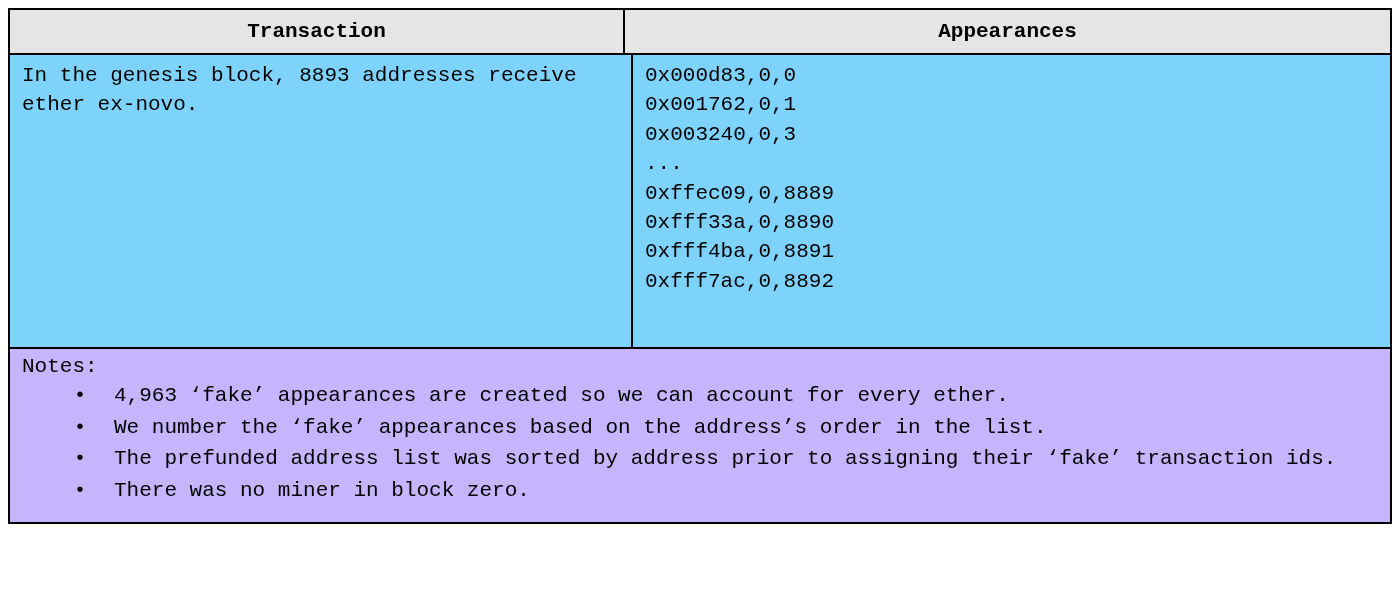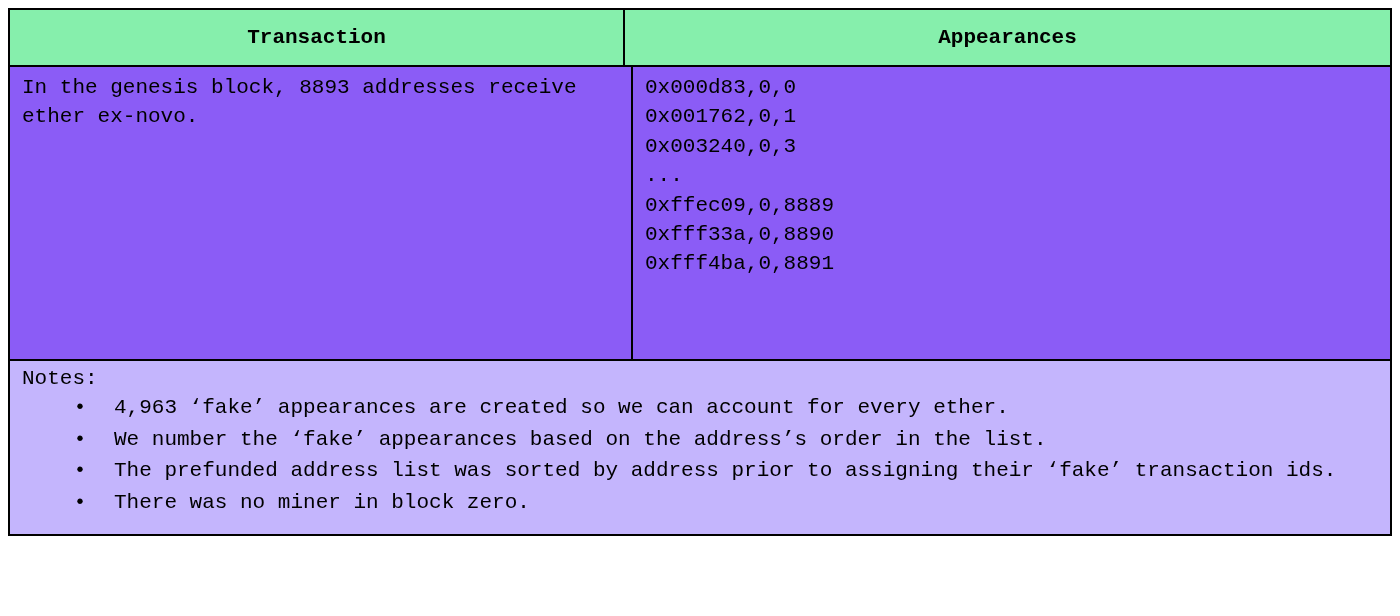--- a/index.html
+++ b/index.html
@@ -13,26 +13,26 @@
       border: 2px solid #000;
       width: 1380px;
     }
     .top-row {
       display: flex;
       border-bottom: 2px solid #000;
     }
     .header-cell {
       text-align: center;
       font-weight: bold;
-      padding: 16px 8px;
-      background: #86efac;
+      padding: 10px 8px;
+      background: #e5e5e5;
     }
     .data-row {
       display: flex;
-      background: #8b5cf6;
+      background: #7dd3fc;
       border-bottom: 2px solid #000;
     }
     .col-left {
       width: 597px;
       border-right: 2px solid #000;
     }
     .col-right {
       flex: 1;
     }
     .data-cell {
@@ -74,20 +74,21 @@
   <div class="data-row">
     <div class="col-left data-cell">In the genesis block, 8893 addresses receive ether ex-novo.</div>
     <div class="col-right data-cell">
       <div class="appearance-line">0x000d83,0,0</div>
       <div class="appearance-line">0x001762,0,1</div>
       <div class="appearance-line">0x003240,0,3</div>
       <div class="appearance-line">...</div>
       <div class="appearance-line">0xffec09,0,8889</div>
       <div class="appearance-line">0xfff33a,0,8890</div>
       <div class="appearance-line">0xfff4ba,0,8891</div>
+      <div class="appearance-line">0xfff7ac,0,8892</div>
     </div>
   </div>
   <div class="notes-row">
     <p class="notes-label">Notes:</p>
     <ul>
       <li>4,963 ‘fake’ appearances are created so we can account for every ether.</li>
       <li>We number the ‘fake’ appearances based on the address’s order in the list.</li>
       <li>The prefunded address list was sorted by address prior to assigning their ‘fake’ transaction ids.</li>
       <li>There was no miner in block zero.</li>
     </ul>

